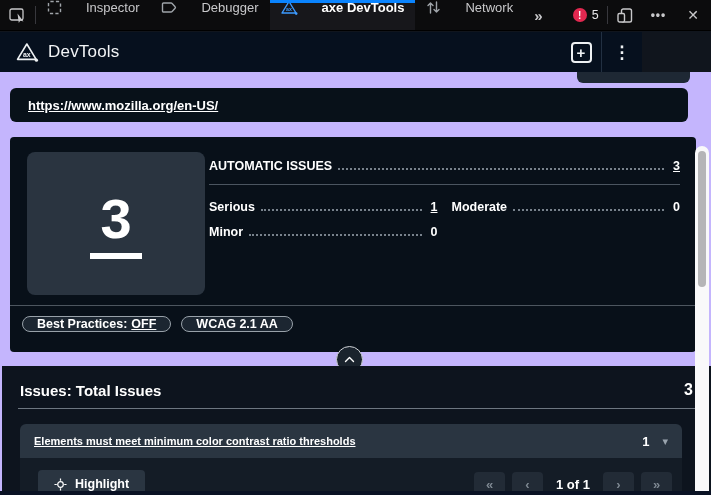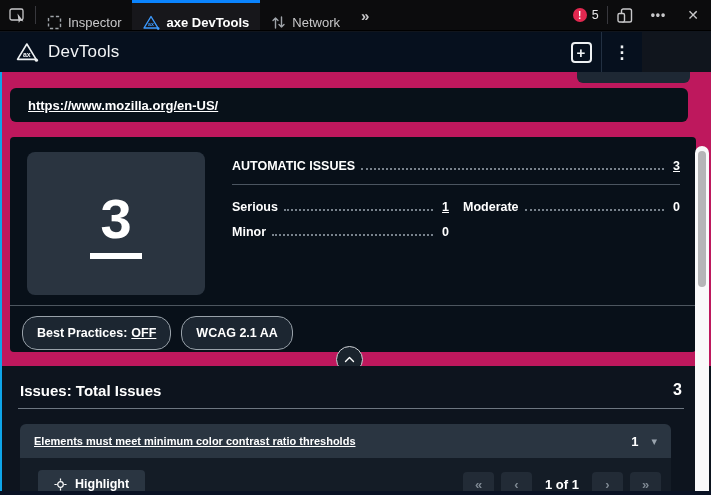--- a/index.html
+++ b/index.html
@@ -9,21 +9,21 @@
     font-family:"Liberation Sans",sans-serif;background:#10151d;
   }
   
   .tabbar{
     position:absolute;top:0;left:0;width:711px;height:31px;
     background:#0c0c0d;display:flex;align-items:stretch;
     color:#c8c8ca;font-size:13px;border-bottom:1px solid #000;
   }
   .iconbtn{display:flex;align-items:center;justify-content:center;padding:0 9px;background:none;border:none;color:#c8c8ca;cursor:pointer;}
   .vsep{width:1px;background:#38383d;margin:6px 0;}
-  .tab{position:relative;display:flex;align-items:flex-end;gap:6px;padding:0 11px;cursor:pointer;}
+  .tab{position:relative;display:flex;align-items:flex-start;gap:24px;padding:0 11px;cursor:pointer;}
   .tab.active{color:#fff;background:#17171b;font-weight:700;}
   .tab.active::before{content:"";position:absolute;top:0;left:0;right:0;height:3px;background:#0a84ff;}
   .tab svg{flex:none;}
   .overflow-btn{font-size:15px;font-weight:700;letter-spacing:-2px;padding:0 10px;}
   .tab-spacer{flex:1;}
   .err-btn{display:flex;align-items:center;gap:5px;padding:0 8px;background:none;border:none;color:#e6e6e8;font-size:12.5px;cursor:pointer;}
   .errdot{width:14px;height:14px;border-radius:50%;background:#e22850;color:#fff;font-size:10px;font-weight:700;display:inline-flex;align-items:center;justify-content:center;}
   .dots-btn{font-size:12px;font-weight:700;letter-spacing:1px;}
   .close-btn{font-size:14px;padding:0 12px;}
   
@@ -33,49 +33,49 @@
   }
   .axe-title{font-size:17px;margin-left:9px;letter-spacing:.2px;}
   .hdr-right{margin-left:auto;display:flex;align-items:center;height:100%;}
   .plus-btn{width:40px;height:100%;display:flex;align-items:center;justify-content:center;background:none;border:none;cursor:pointer;}
   .plus-box{width:21px;height:21px;border:2px solid #eef1f3;border-radius:4px;color:#eef1f3;font-size:15px;font-weight:700;display:flex;align-items:center;justify-content:center;line-height:1;}
   .hdr-sep{width:1px;height:100%;background:#223042;}
   .kebab-btn{width:40px;height:100%;background:none;border:none;color:#eef1f3;font-size:17px;font-weight:700;cursor:pointer;}
   
   .content{
     position:absolute;top:72px;left:0;width:711px;height:423px;
-    background:#be185d;border-left:2px solid #0ea5e9;
+    background:#c4b5fd;border-left:2px solid #c4b5fd;
   }
   .remnant{position:absolute;left:575px;top:0;width:113px;height:11px;background:#1e2834;border-radius:0 0 6px 6px;}
   .urlbar{
     position:absolute;left:8px;top:16px;width:678px;height:34px;background:#081119;
     border-radius:6px;display:flex;align-items:center;padding-left:18px;
   }
   .urlbar a{color:#fff;font-size:13px;font-weight:700;text-decoration:underline;}
   
   .summary{position:absolute;left:8px;top:65px;width:686px;height:215px;background:#081019;border-radius:4px;color:#fff;}
   .total-card{position:absolute;left:17px;top:15px;width:178px;height:143px;background:#2a3440;border-radius:8px;display:flex;flex-direction:column;}
   .total-head{height:37px;display:flex;align-items:center;justify-content:center;font-size:14px;font-weight:700;letter-spacing:.3px;border-bottom:1px solid #4b5560;}
   .total-num-wrap{flex:1;display:flex;align-items:center;justify-content:center;}
   .total-num{font-size:56px;font-weight:700;line-height:1;border-bottom:6px solid #fff;padding:2px 10px 6px 10px;}
-  .stats{position:absolute;left:222px;top:22px;right:16px;font-size:12.5px;font-weight:700;}
+  .stats{position:absolute;left:199px;top:22px;right:16px;font-size:12.5px;font-weight:700;}
   .statline{display:flex;align-items:flex-end;}
   .leader{flex:1;border-bottom:2px dotted #78828c;margin:0 6px 3px 6px;height:1px;}
   .statline .val{min-width:10px;text-align:right;}
   .link{text-decoration:underline;cursor:pointer;}
   .stats-div{border:none;border-top:1px solid #4b5560;margin:11px 0 0 0;}
   .sev-grid{display:grid;grid-template-columns:1fr 1fr;column-gap:14px;row-gap:11px;margin-top:15px;}
   .summary-hr{position:absolute;left:0;right:0;top:168px;border:none;border-top:1px solid #4d565f;margin:0;}
   .pills{position:absolute;left:12px;top:179px;display:flex;gap:10px;}
-  .pill{display:flex;align-items:center;background:#1c2631;border:1px solid #98a1a9;border-radius:15px;padding:9px 14px;color:#fff;font-size:12.5px;font-weight:700;cursor:pointer;}
+  .pill{display:flex;align-items:center;background:#1c2631;border:1px solid #98a1a9;border-radius:15px;padding:0 14px;color:#fff;font-size:12.5px;font-weight:700;cursor:pointer;}
   .pill .lbl{margin-right:4px;}
   .pill .off{text-decoration:underline;}
   .collapse-btn{position:absolute;left:334px;top:274px;width:27px;height:27px;border-radius:50%;background:#1a232d;border:1px solid #cfd3d7;display:flex;align-items:center;justify-content:center;cursor:pointer;padding:0;}
   
-  .issues{position:absolute;left:0;right:0;top:294px;bottom:0;background:#0d141e;color:#fff;padding:15px 27px 0 16px;}
+  .issues{position:absolute;left:0;right:0;top:294px;bottom:0;background:#0d141e;color:#fff;padding:15px 16px 0 16px;}
   .issues-head{display:flex;justify-content:space-between;align-items:center;padding:0 2px 9px 2px;border-bottom:1px solid #6d7680;}
   .issues-title{font-size:15px;font-weight:600;}
   .issues-count{font-size:16px;font-weight:700;}
   .issue-card{margin:15px 13px 0 2px;border-radius:6px;overflow:hidden;}
   .issue-card-head{background:#2a3541;height:34px;display:flex;align-items:center;padding:0 14px;}
   .issue-title{color:#fff;font-size:11px;font-weight:700;text-decoration:underline;}
   .issue-head-right{margin-left:auto;display:flex;align-items:center;gap:13px;}
   .issue-count{font-size:13px;font-weight:700;}
   .caret{color:#9aa4ae;font-size:11px;cursor:pointer;}
   .issue-card-body{background:#141c26;height:40px;display:flex;justify-content:space-between;padding:12px 10px 0 18px;}
@@ -101,20 +101,26 @@
         </svg>
     </button>
     <div class="vsep"></div>
 
     <div class="tab">
       <svg width="15" height="15" viewBox="0 0 15 15">
           <rect x="1.5" y="1.5" width="12" height="12" rx="2" fill="none" stroke="#9fa4a9" stroke-width="1.4" stroke-dasharray="3.2 2.2"></rect>
         </svg>
       <span>Inspector</span>
     </div>
+    <div class="tab">
+      <svg width="16" height="15" viewBox="0 0 16 15">
+          <path d="M2.5 3 h7.5 a1.5 1.5 0 0 1 1.1 .5 l3 3.3 a1 1 0 0 1 0 1.4 l-3 3.3 a1.5 1.5 0 0 1 -1.1 .5 H2.5 a1 1 0 0 1 -1 -1 V4 a1 1 0 0 1 1 -1 Z" fill="none" stroke="#9fa4a9" stroke-width="1.4"></path>
+        </svg>
+      <span>Debugger</span>
+    </div>
     <div class="tab active">
       <svg width="17" height="15" viewBox="0 0 17 15">
           <path d="M8 1.5 L15 13 H1 Z" fill="none" stroke="#3d9bff" stroke-width="1.4" stroke-linejoin="round"></path>
           <text x="8" y="11.4" font-size="5.2" font-weight="bold" fill="#3d9bff" text-anchor="middle" font-family="Liberation Sans, sans-serif">ax</text>
           <circle cx="15.2" cy="13.6" r="1.3" fill="#3d9bff"></circle>
         </svg>
       <span>axe DevTools</span>
     </div>
     <div class="tab">
       <svg width="15" height="15" viewBox="0 0 15 15">

